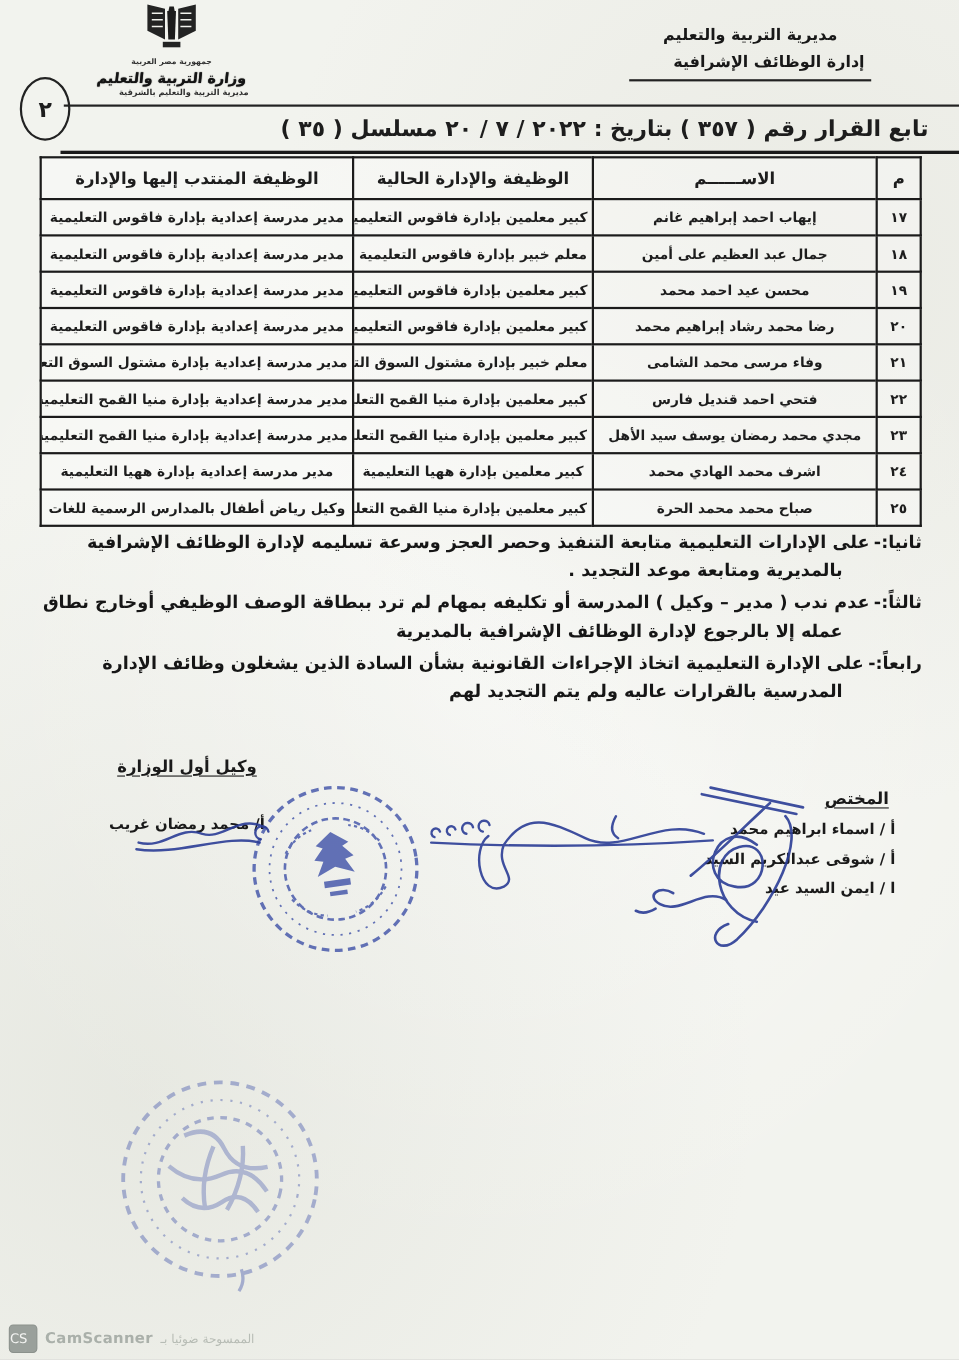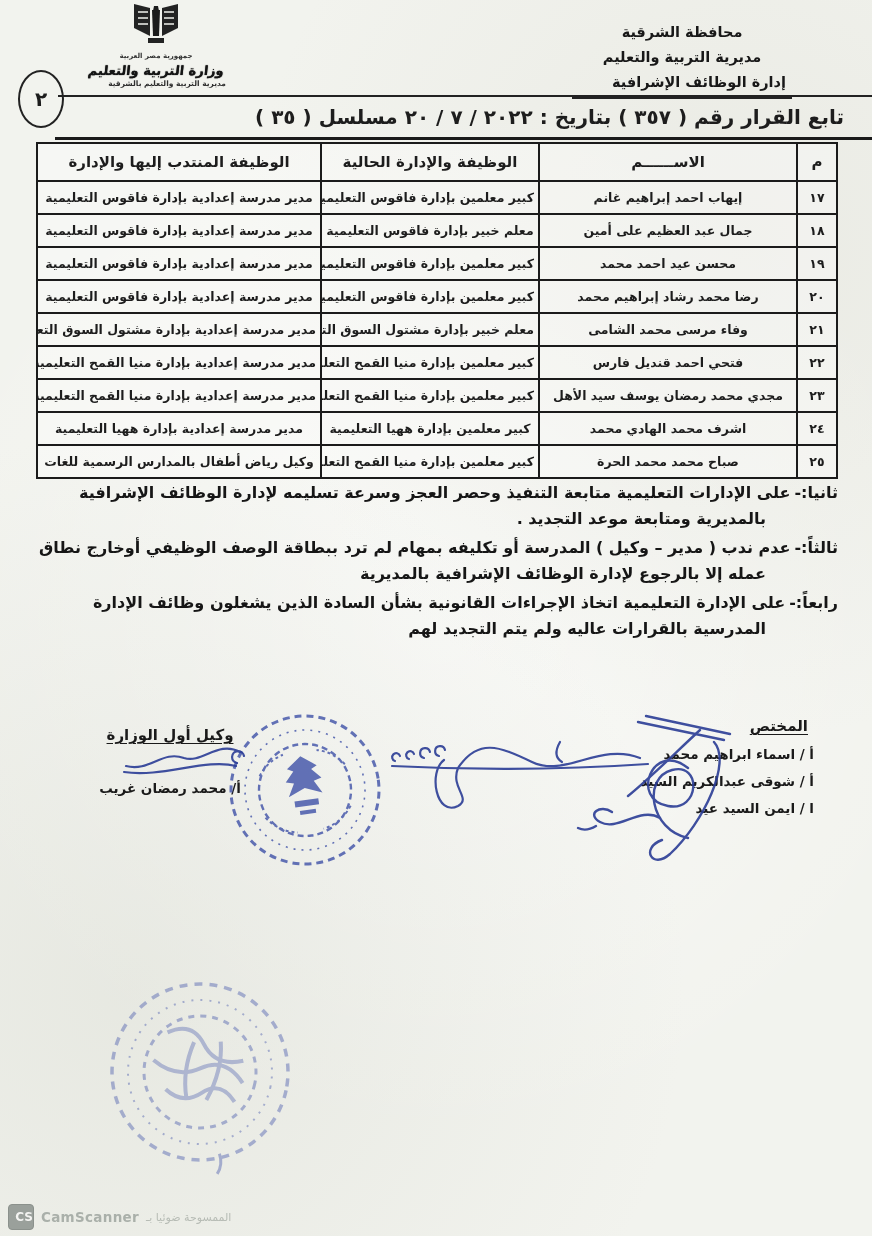--- a/index.html
+++ b/index.html
@@ -46,28 +46,28 @@
   .clauses p{margin:0 0 3px 0;padding-right:72px;text-indent:-72px;}
   .clauses .lbl{margin-left:4px;}
   
   .sig{position:absolute;direction:rtl;font-weight:bold;color:#1a1a1a;}
   .sig .sig-title{font-size:15px;text-decoration:underline;text-underline-offset:3px;}
   .sig-right{top:716px;right:58px;width:230px;text-align:right;}
   .sig-right .sig-title{display:inline-block;margin-right:6px;}
   .sig-right .names div{font-size:13.5px;margin-top:11px;}
   .sig-middle{top:718px;left:360px;width:240px;text-align:center;}
   .sig-middle .name{margin-top:38px;font-size:13.5px;}
-  .sig-left{top:726px;left:70px;width:200px;text-align:center;}
+  .sig-left{top:688px;left:70px;width:200px;text-align:center;}
   .sig-left .name{margin-top:36px;font-size:13.5px;}
   
   svg.overlay{position:absolute;top:0;left:0;pointer-events:none;}
   
   .footer{position:absolute;left:8px;bottom:6px;display:flex;align-items:center;gap:7px;direction:ltr;}
   .cs-badge{width:24px;height:24px;background:#9aa09b;border-radius:4px;color:#f4f4f2;
-    font-size:12px;font-weight:bold;display:flex;align-items:center;justify-content:flex-end;
+    font-size:12px;font-weight:normal;display:flex;align-items:center;justify-content:flex-start;
     border:1.5px solid #8b918c;}
   .cs-text{color:#aab0aa;font-size:13.5px;font-weight:bold;letter-spacing:.3px;}
   .cs-ar{color:#b7bcb5;font-size:11px;direction:rtl;}
 </style>
 </head>
 <body>
 
 <div class="page">
 
   <div class="emblem">
@@ -78,21 +78,20 @@
       <path d="M26 4 L30 4 L31 9 L25 9 Z" fill="#1c1c1c"></path>
       <rect x="20" y="36" width="16" height="5" fill="#232323"></rect>
       <path d="M10 10 h10 M10 16 h10 M10 22 h10 M36 10 h10 M36 16 h10 M36 22 h10" stroke="#f2f3ee" stroke-width="1.4"></path>
     </svg>
     <div class="country">جمهورية مصر العربية</div>
     <div class="ministry">وزارة التربية والتعليم</div>
     <div class="directorate">مديرية التربية والتعليم بالشرقية</div>
   </div>
 
   <div class="letterhead">
-    <div>محافظة الشرقية</div>
     <div>مديرية التربية والتعليم</div>
     <div><span class="lh-line3">إدارة الوظائف الإشرافية</span></div>
   </div>
 
   <div class="badge-line"></div>
   <div class="page-badge">
     <span>٢</span>
   </div>
 
   <div class="title-bar">

